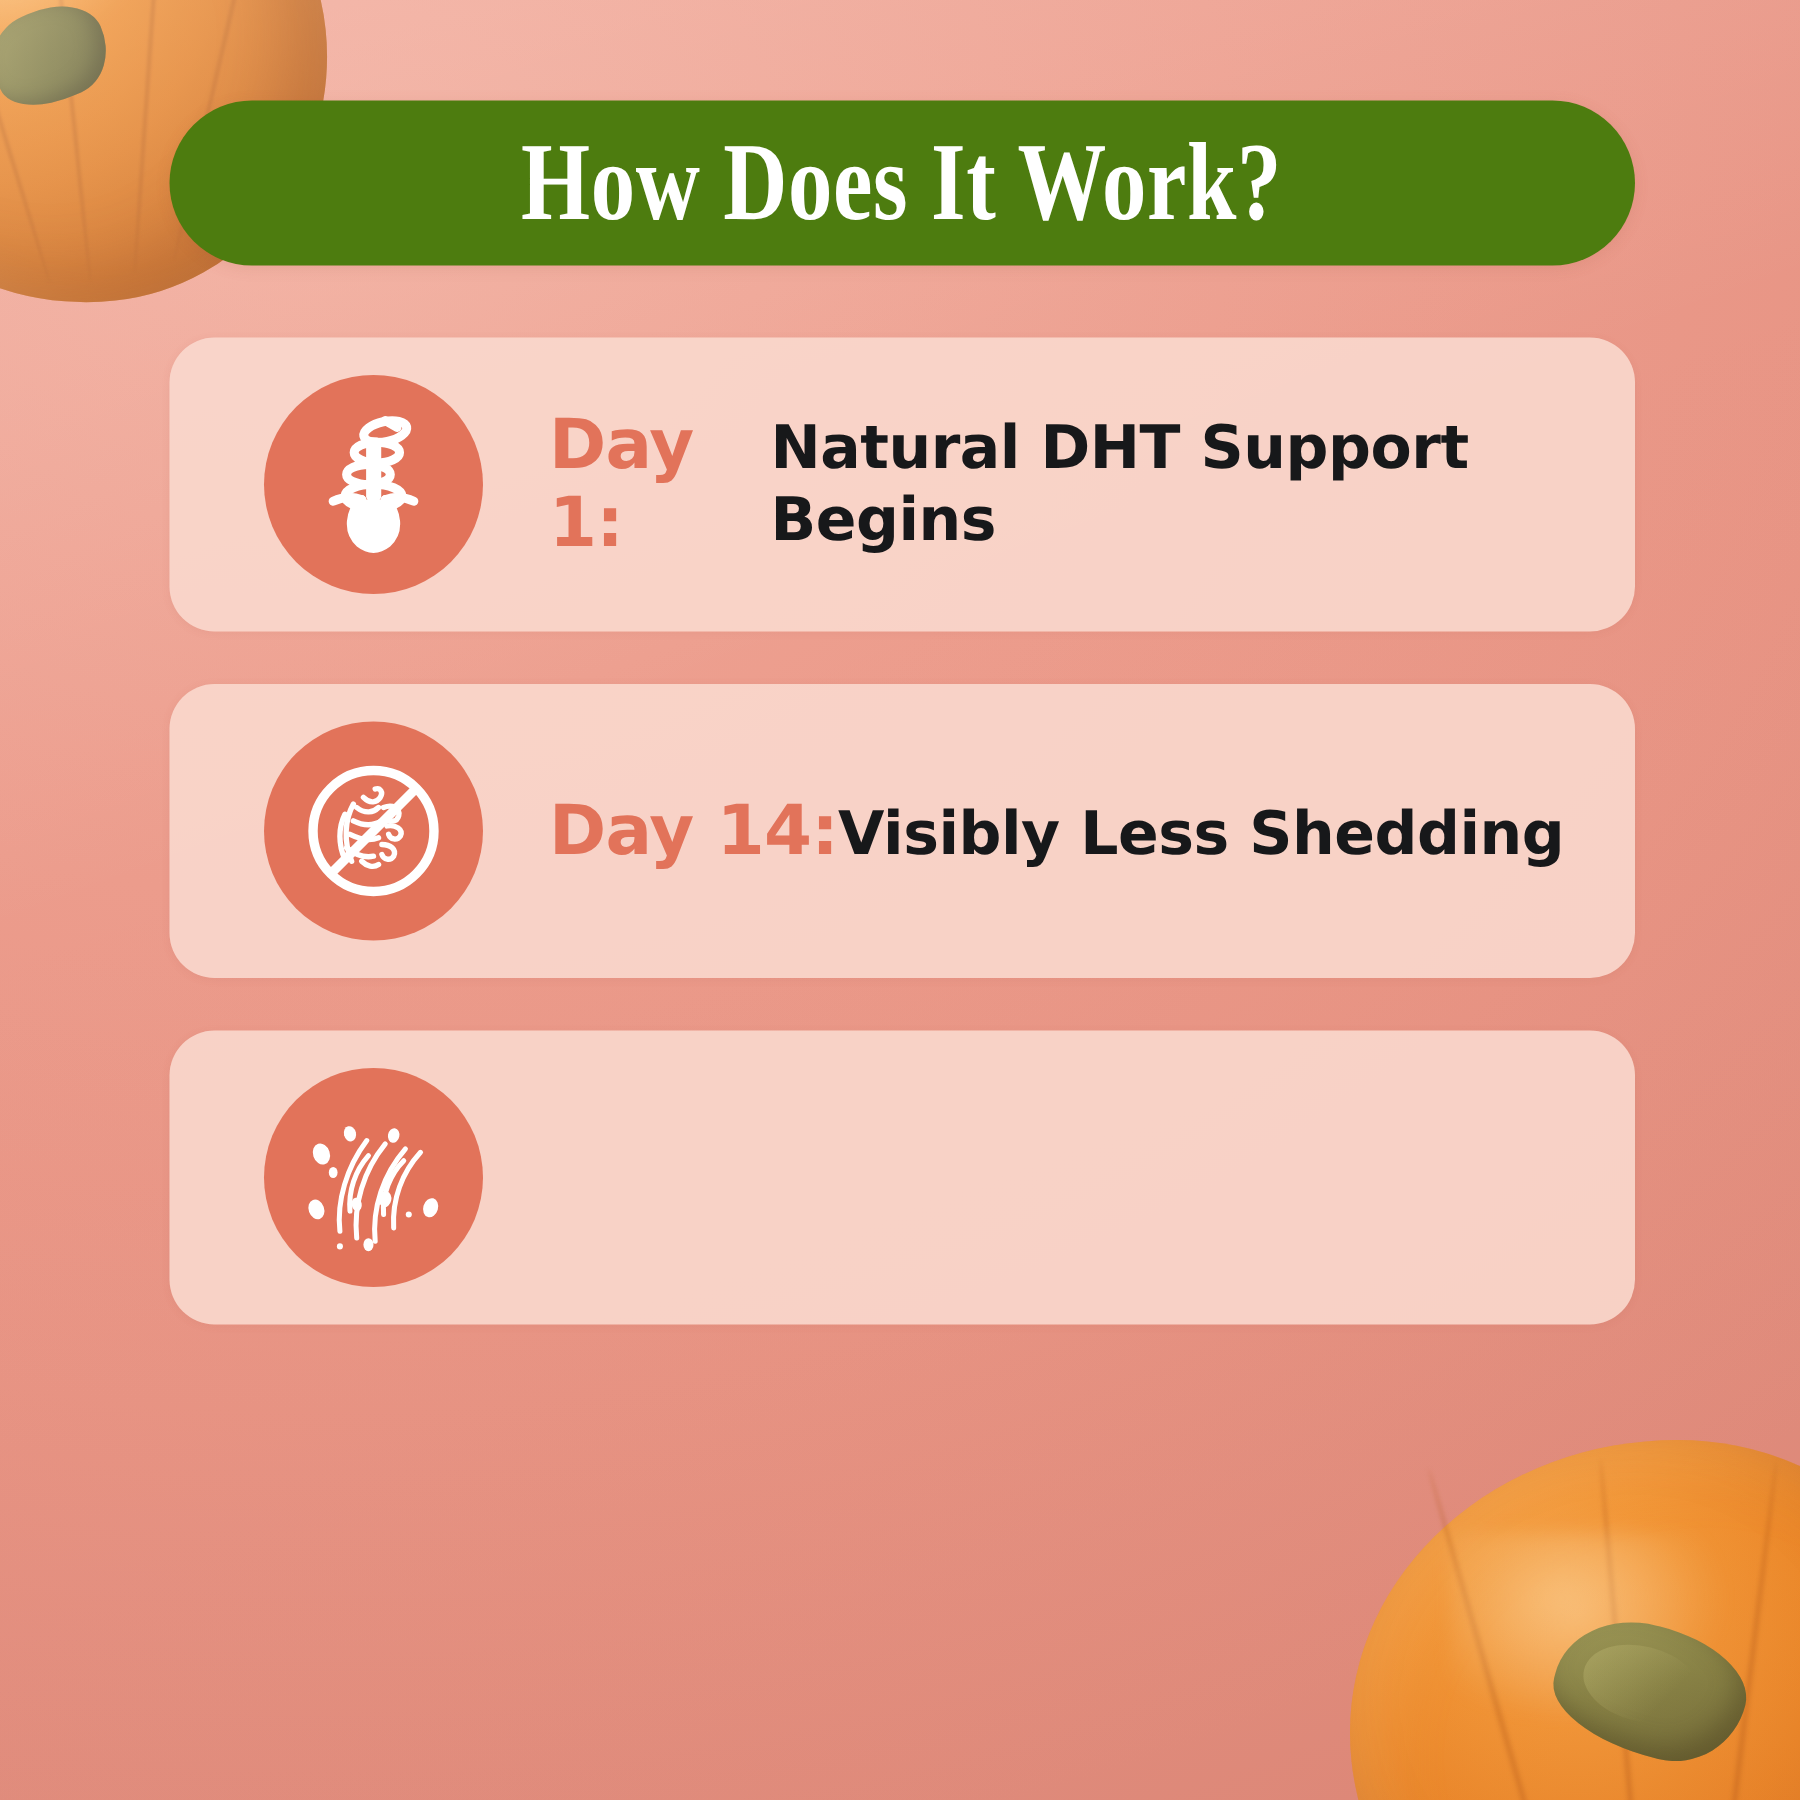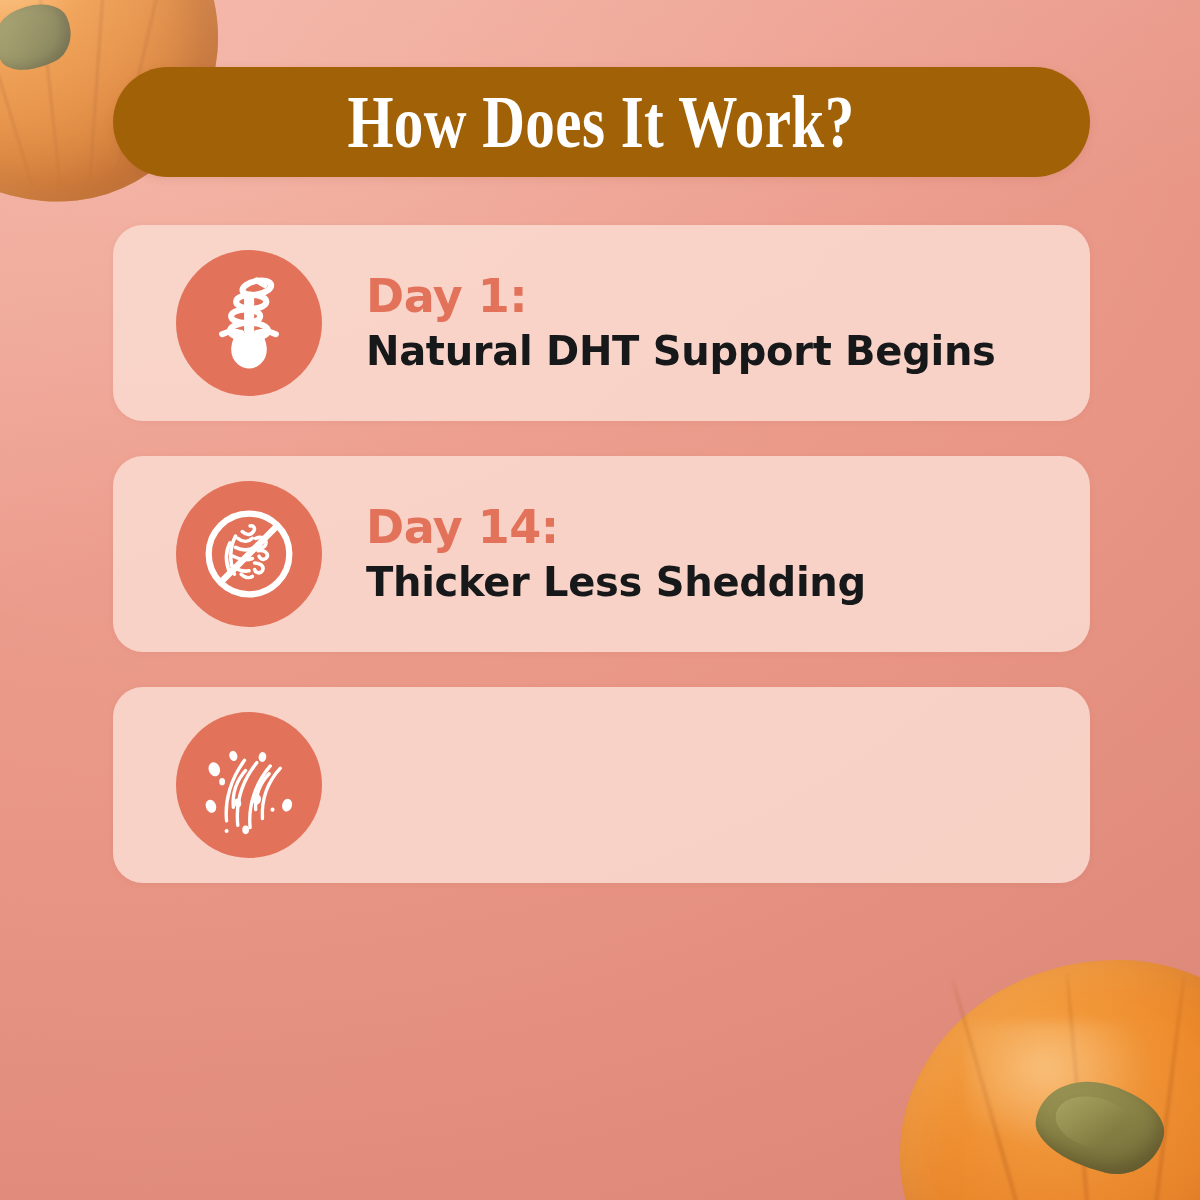--- a/index.html
+++ b/index.html
@@ -85,21 +85,21 @@
   }
   .stem-br::after{
     content:"";position:absolute;left:14%;top:18%;width:62%;height:58%;
     border-radius:50%;
     background:linear-gradient(120deg, rgba(190,196,120,.45), rgba(120,128,64,0) 70%);
   }
 
   
   .title-pill{
     position:absolute;left:113px;top:67px;width:977px;height:110px;
-    background:#a16207;border-radius:55px;
+    background:#4d7c0f;border-radius:55px;
     display:flex;align-items:center;justify-content:center;
     box-shadow:0 2px 10px rgba(160,70,50,.12);
     z-index:3;
   }
   .title-pill h1{
     margin:0;color:#ffffff;
     font-family:"Liberation Serif", "DejaVu Serif", serif;
     font-size:74px;font-weight:700;letter-spacing:.5px;
     transform:scaleX(.80);transform-origin:center;
     white-space:nowrap;line-height:1;
@@ -114,21 +114,21 @@
     display:flex;align-items:center;
     box-shadow:0 1px 6px rgba(170,80,60,.08);
   }
   .icon-wrap{
     flex:0 0 auto;margin-left:63px;
     width:146px;height:146px;border-radius:50%;
     background:#e2735a;
     display:flex;align-items:center;justify-content:center;
   }
   .icon-wrap svg{display:block;width:112px;height:112px;}
-  .row-text{margin-left:44px;display:flex;flex-direction:column;justify-content:center;}
+  .row-text{margin-left:44px;display:flex;flex-direction:row;justify-content:center;}
   .day{
     color:#e2735a;font-size:46px;font-weight:700;line-height:1.12;
     letter-spacing:-.5px;
     font-family:"DejaVu Sans", sans-serif;
   }
   .desc{
     color:#17181a;font-size:40px;font-weight:700;line-height:1.2;
     margin-top:4px;letter-spacing:-.3px;
     font-family:"DejaVu Sans", sans-serif;
   }
@@ -202,21 +202,21 @@
             <path d="M55 58 C60 58 64 61 62 65 C60 68 56 67 55 64"></path>
             <path d="M34 60 C39 64 45 66 50 65"></path>
             <path d="M33 40 C29 48 29 58 33 67"></path>
             <path d="M38 34 C33 43 32 56 37 68"></path>
             <path d="M43 68 C46 71 50 72 53 70"></path>
           </g>
         </svg>
       </div>
       <div class="row-text">
         <span class="day">Day 14:</span>
-        <span class="desc">Thicker Less Shedding</span>
+        <span class="desc">Visibly Less Shedding</span>
       </div>
     </div>
 
     <div class="row">
       <div class="icon-wrap">
         <svg viewBox="0 0 100 100" fill="none">
           <g stroke="#ffffff" stroke-width="3" stroke-linecap="round">
             <path d="M30 82 C28 64 34 44 46 28"></path>
             <path d="M40 86 C38 66 44 46 57 30"></path>
             <path d="M51 88 C49 68 56 48 69 33"></path>

